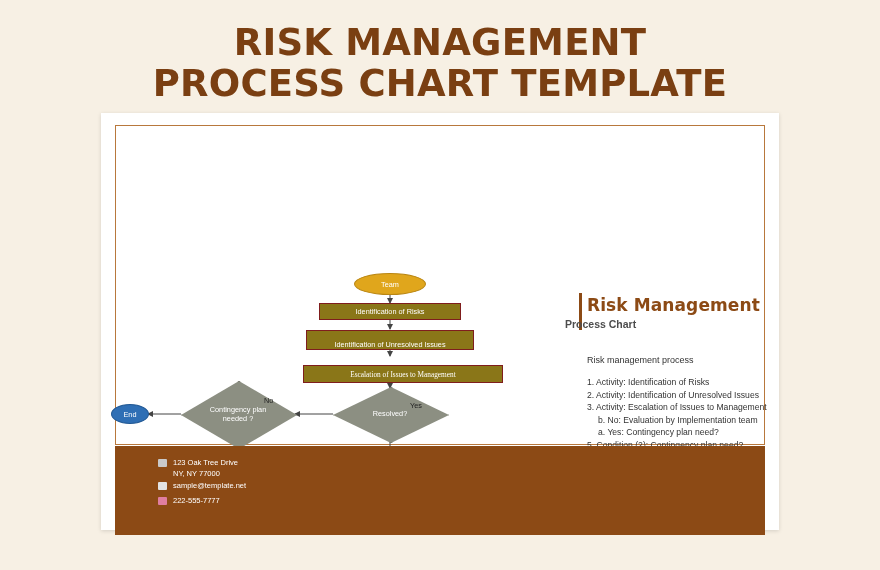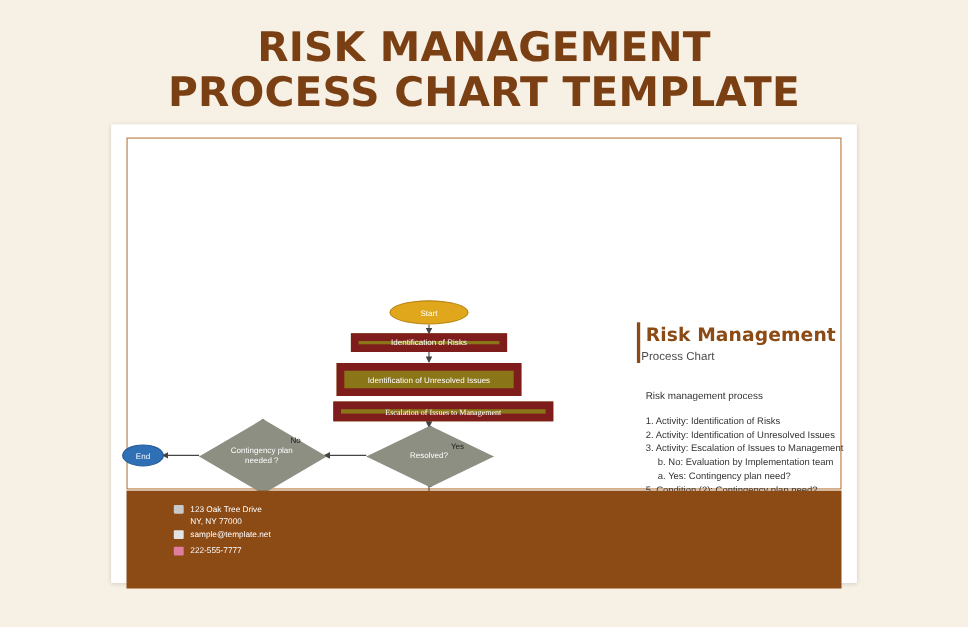--- a/index.html
+++ b/index.html
@@ -91,24 +91,25 @@
     left: 486px;
     top: 182px;
     color: #8c4a15;
     font-family: "DejaVu Sans", sans-serif;
     font-weight: bold;
     font-size: 17px;
     letter-spacing: 0.1px;
   }
   .panel-sub {
     position: absolute;
-    left: 482px;
+    left: 464px;
     top: 205px;
     color: #4d4d4d;
     font-size: 10.5px;
+    font-weight: bold;
   }
   .panel-rule {
     position: absolute;
     left: 478px;
     top: 180px;
     width: 3px;
     height: 37px;
     background: #8c4a15;
   }
   .panel-lead {
@@ -135,21 +136,21 @@
     position: absolute;
     box-sizing: border-box;
     color: #ffffff;
     font-size: 7.3px;
     text-align: center;
     display: flex;
     align-items: center;
     justify-content: center;
     font-family: "Liberation Sans", sans-serif;
   }
-  .rect { background: #8a7618; border: 7px solid #7f1d1d; }
+  .rect { background: #8a7618; border: 1px solid #7f1d1d; }
   .oval {
     background: #e0a61c;
     border: 1px solid #b98613;
     border-radius: 50%;
   }
   .oval-blue {
     background: #2f6fb5;
     border: 1px solid #245campo;
     border-radius: 50%;
   }
@@ -216,28 +217,28 @@
         <line x1="232" y1="301" x2="194" y2="301" stroke="#444" stroke-width="1" marker-end="url(#arrow)"></line>
 
         <line x1="289" y1="328" x2="289" y2="358" stroke="#444" stroke-width="1" marker-end="url(#arrow)"></line>
 
         <line x1="80" y1="301" x2="47" y2="301" stroke="#444" stroke-width="1" marker-end="url(#arrow)"></line>
 
         <line x1="137" y1="328" x2="137" y2="358" stroke="#444" stroke-width="1" marker-end="url(#arrow)"></line>
       </svg>
 
       <div class="node oval" style="left:253px; top:160px; width:72px; height:22px;">
-        <span>Start</span>
+        <span>Team</span>
       </div>
 
       <div class="node rect" style="left:218px; top:190px; width:142px; height:17px;">
         <span>Identification of Risks</span>
       </div>
 
-      <div class="node rect" style="left:205px; top:217px; width:168px; height:30px;">
+      <div class="node rect" style="left:205px; top:217px; width:168px; height:20px;align-items:flex-end;">
         <span>Identification of Unresolved Issues</span>
       </div>
 
       <div class="node rect" style="left:202px; top:252px; width:200px; height:18px;font-family:Liberation Serif, serif;">
         <span>Escalation of Issues to Management</span>
       </div>
 
       <div class="diamond-wrap" style="left:232px; top:274px; width:114px; height:54px;">
         <div class="diamond"></div>
         <div class="diamond-label">Resolved?</div>

